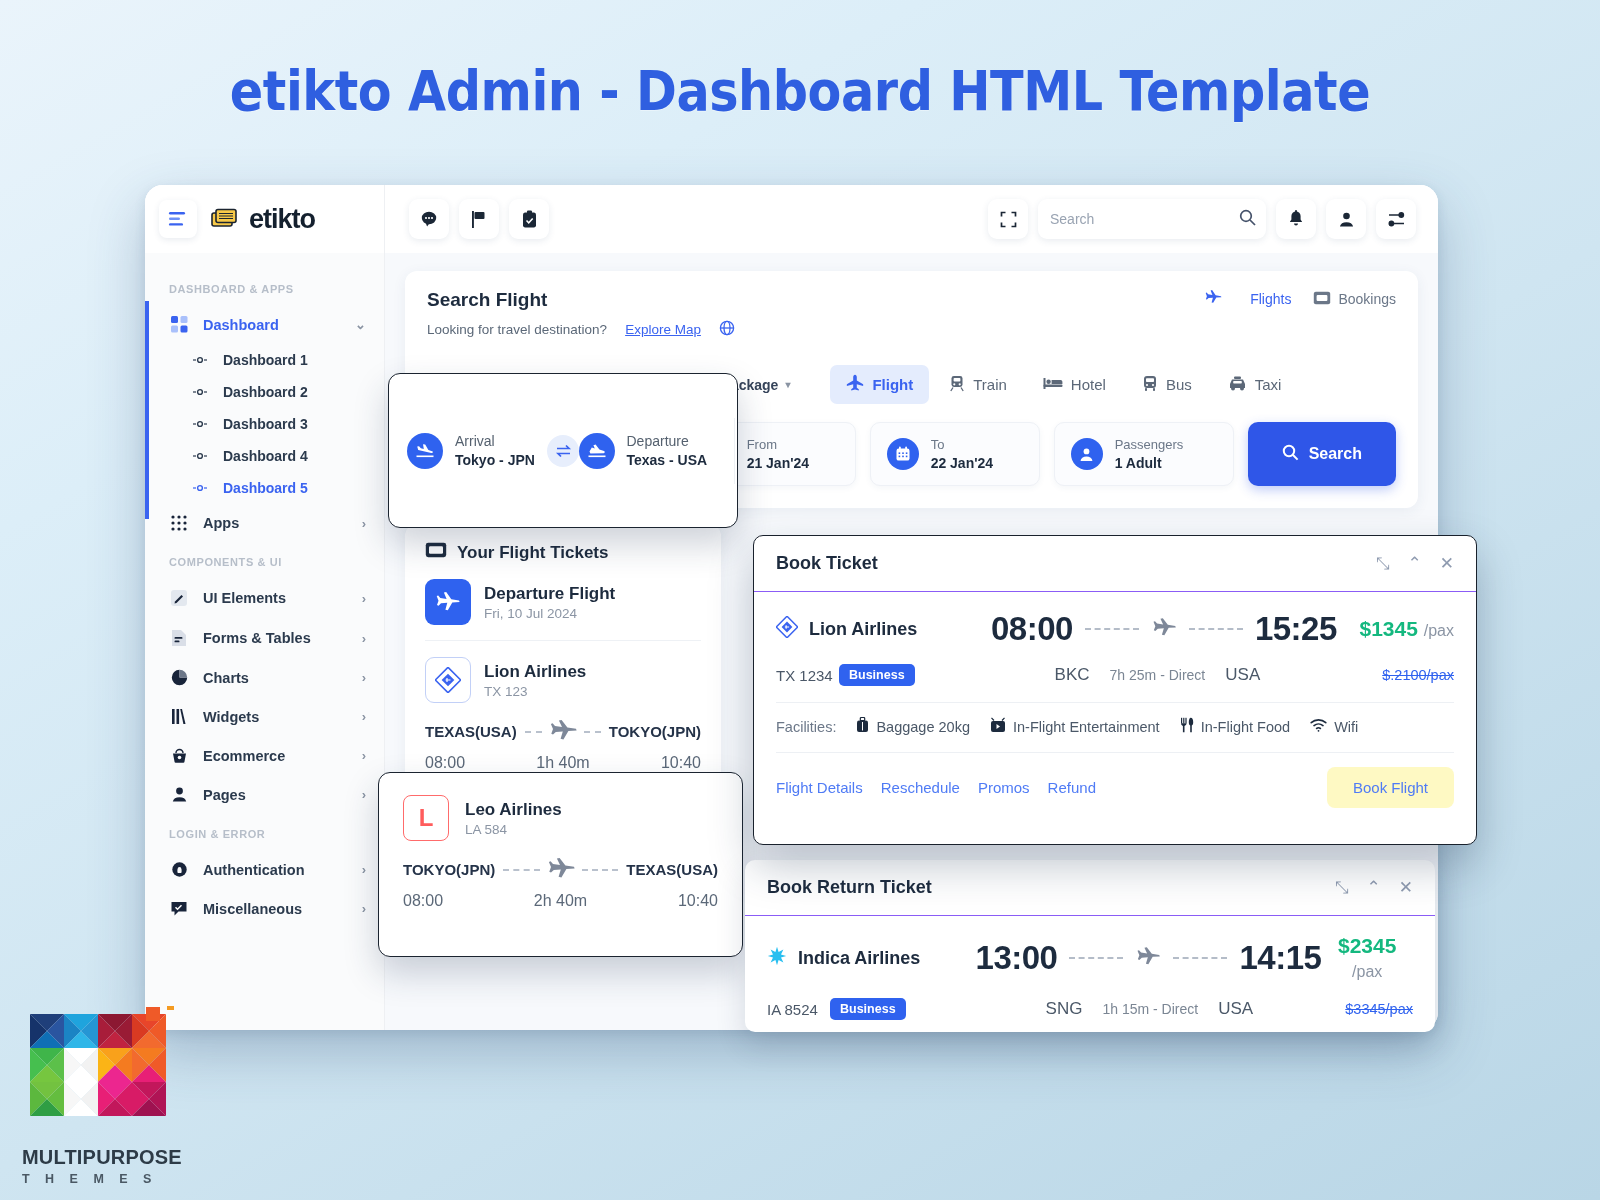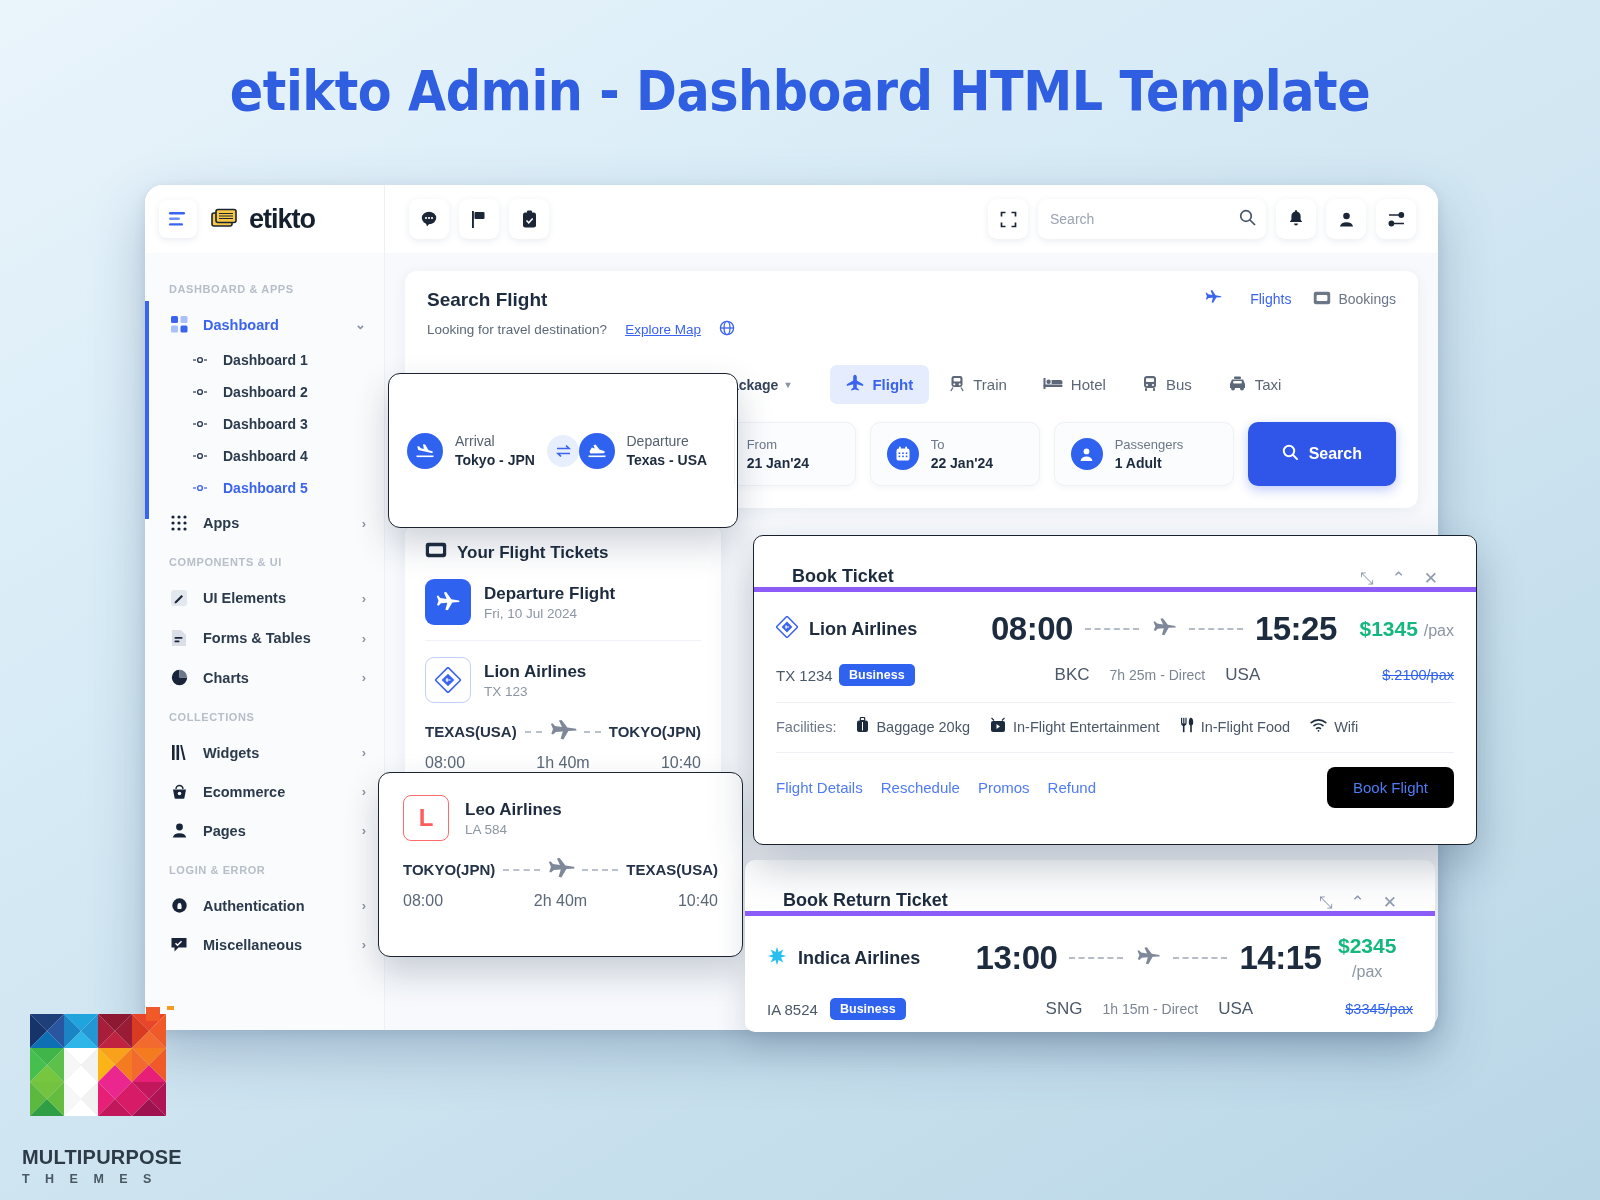--- a/index.html
+++ b/index.html
@@ -249,22 +249,22 @@
     box-shadow: 0 20px 44px rgba(25,45,75,.28);
     z-index: 60; display:flex; flex-direction:column;
   }
   .modal-return {
     position: absolute; left: 745px; top: 860px; width: 690px; height: 172px;
     background: #ffffff; border-radius: 10px;
     box-shadow: 0 12px 30px rgba(25,45,75,.16);
     z-index: 50; display:flex; flex-direction:column; overflow:hidden;
   }
   .modal-hd {
-    height: 56px; flex:0 0 56px; display:flex; align-items:flex-end;
-    padding: 0 38px; border-bottom: 5px solid #8b5cf6;
+    height: 56px; flex:0 0 56px; display:flex; align-items:center;
+    padding: 0 22px; border-bottom: 1px solid #8b5cf6;
   }
   .modal-hd .mt { font-size: 18px; font-weight: bold; color: #1d2b3e; }
   .modal-hd .acts { margin-left:auto; display:flex; align-items:center; gap: 18px; color:#8f9bb0; }
   .modal-hd .acts span { cursor:pointer; font-size: 17px; line-height:1; }
   .modal-body { padding: 18px 22px 0 22px; }
 
   .flt-line { display:flex; align-items:center; }
   .airline { display:flex; align-items:center; gap: 11px; font-size: 18px; font-weight:bold; color:#1d2b3e; width: 215px;}
   .timeblock { display:flex; align-items:center; gap: 12px; flex: 0 0 auto;}
   .bigtime { font-size: 33px; font-weight: bold; color:#1d2b3e; letter-spacing:-.5px;}
@@ -290,21 +290,21 @@
   }
   .fac { display:flex; align-items:center; gap:7px; }
   .fac-lbl { color:#6b7788; }
 
   .act-row {
     margin-top: 16px; padding-top: 14px; border-top: 1px solid #edf0f4;
     display:flex; align-items:center; gap: 18px;
   }
   .act-link { color:#4f7bf5; font-size: 15px; cursor:pointer; }
   .btn-book {
-    margin-left:auto; background:#000000; color:#4f7bf5; border:0; border-radius: 8px;
+    margin-left:auto; background:#fef9c3; color:#4f7bf5; border:0; border-radius: 8px;
     padding: 12px 26px; font-size: 15px; cursor:pointer;
     font-family:"Liberation Sans", sans-serif;
   }
 
   
   .mt-logo { position:absolute; left: 22px; top: 1006px; width: 170px; }
   .mt-grid { width: 152px; height: 130px; position: relative; }
   .mt-name { margin-top: 10px; font-size: 20px; font-weight: bold; color:#2d3b47; letter-spacing:.2px;}
   .mt-sub { margin-top: 3px; font-size: 12.5px; font-weight: bold; color:#4a5864; letter-spacing: 6px; }
 </style>
@@ -456,21 +456,20 @@
           <span class="ni-icon">
             <svg width="17" height="17" viewBox="0 0 17 17">
               <path d="M8.5 8.5 L8.5 0.8 A7.7 7.7 0 1 0 16.2 8.5 Z" fill="#18243a"></path>
               <path d="M8.5 8.5 L16.2 8.5 A7.7 7.7 0 0 0 8.5 0.8 Z" fill="#6c7789"></path>
             </svg>
           </span>
           <span class="ni-label">Charts</span>
           <span class="ni-chev">›</span>
         </div>
 
-        <div class="nav-section">COLLECTIONS</div>
 
         <div class="nav-item">
           <span class="ni-icon">
             <svg width="16" height="17" viewBox="0 0 16 17">
               <rect x="1" y="1" width="2.6" height="15" fill="#18243a"></rect>
               <rect x="5.5" y="1" width="2.6" height="15" fill="#18243a"></rect>
               <path d="M11 1 L14.5 16 L12.4 16 L9.2 1 Z" fill="#18243a"></path>
             </svg>
           </span>
           <span class="ni-label">Widgets</span>

